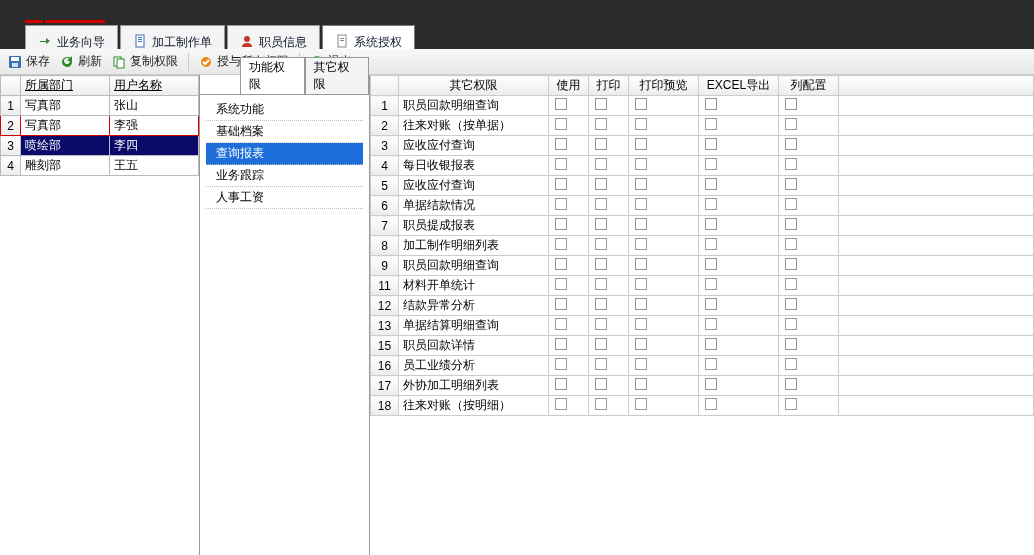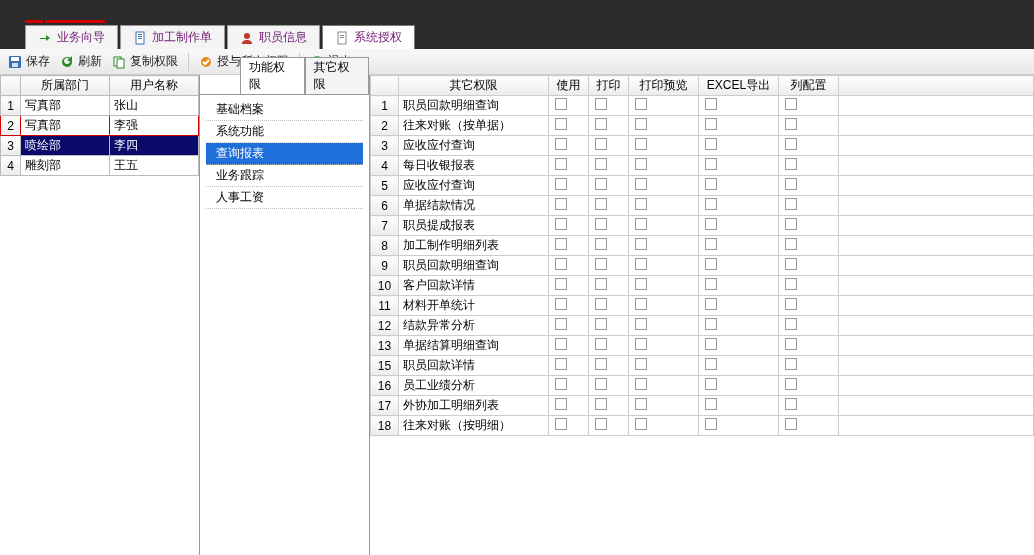--- a/index.html
+++ b/index.html
@@ -7,23 +7,23 @@
   body { background: #fff; width: 1034px; height: 555px; overflow: hidden; }
 
   
   .topstrip { height: 23px; background: #2b2b2b; display: flex; align-items: flex-end; padding-left: 25px; }
   .topstrip .accent1 { width: 18px; height: 3px; background: #d40000; margin-right: 2px; }
   .topstrip .accent2 { width: 60px; height: 3px; background: #d40000; }
 
   
   .maintabs { height: 26px; background: #2b2b2b; display: flex; align-items: flex-end; padding-left: 25px; }
   .maintab {
-    height: 24px; padding: 0 12px; display: inline-flex; align-items: center; gap: 5px;
+    height: 24px; padding: 8px 12px; display: inline-flex; gap: 5px;
     background: #f4f4f4; border: 1px solid #999; border-bottom: none; margin-right: 2px;
-    cursor: pointer; color: #701a75;
+    cursor: pointer; color: #0f172a;
   }
   .maintab.active { background: #fff; border-color: #7a7a7a; }
   .maintab .ico { width: 14px; height: 14px; display: inline-block; }
 
   
   .toolbar { height: 26px; background: linear-gradient(#f8f8f8,#e8e8e8); border-bottom: 1px solid #ccc; display: flex; align-items: center; padding: 0 8px; gap: 10px; }
   .tbtn { display: inline-flex; align-items: center; gap: 4px; cursor: pointer; color: #222; }
   .tbtn .ico { width: 14px; height: 14px; display: inline-block; }
   .tsep { width: 1px; height: 18px; background: #ccc; }
 
@@ -31,21 +31,21 @@
   .workspace { display: flex; height: calc(555px - 23px - 26px - 26px); }
 
   
   .leftpanel { width: 200px; border-right: 1px solid #999; display: flex; flex-direction: column; }
   .lefttabrow { height: 20px; display: flex; align-items: flex-end; padding-left: 14px; border-bottom: 1px solid #999; }
   .lefttab { border: 1px solid #999; border-bottom: none; background: #fff; padding: 1px 10px; font-size: 12px; cursor: pointer; }
 
   .usertable { flex: 1; overflow: auto; }
   .usertable table { border-collapse: collapse; width: 100%; }
   .usertable th, .usertable td { border: 1px solid #bbb; padding: 1px 4px; font-size: 12px; text-align: left; height: 16px; }
-  .usertable th { background: linear-gradient(#fefefe,#ececec); text-align: center; font-weight: normal; }
+  .usertable th { background: linear-gradient(#fefefe,#ececec); font-weight: normal; text-decoration: underline; }
   .usertable td.rownum { width: 20px; text-align: center; background: linear-gradient(#fefefe,#ececec); }
   .usertable tr.highlighted td { border-color: #d40000; }
   .usertable tr.darkrow td.dept, .usertable tr.darkrow td.name { background: #0a0a6a; color: #fff; }
 
   
   .midpanel { width: 170px; border-right: 1px solid #999; display: flex; flex-direction: column; }
   .midtabrow { height: 20px; display: flex; align-items: flex-end; padding-left: 40px; border-bottom: 1px solid #999; gap: 0; }
   .midtab { border: 1px solid #999; border-bottom: none; background: #f4f4f4; padding: 1px 8px; font-size: 12px; cursor: pointer; }
   .midtab.active { background: #fff; }
   .catlist { flex: 1; padding: 4px 0; }
@@ -200,22 +200,22 @@
       </table>
     </div>
   </div>
 
   <div class="midpanel">
     <div class="midtabrow">
       <div class="midtab active">功能权限</div>
       <div class="midtab">其它权限</div>
     </div>
     <div class="catlist" id="catlist">
+        <div class="catitem">系统功能</div>
         <div class="catitem">基础档案</div>
-        <div class="catitem">系统功能</div>
         <div class="catitem selected">查询报表</div>
         <div class="catitem">业务跟踪</div>
         <div class="catitem">人事工资</div>
       </div>
   </div>
 
   <div class="rightpanel">
     <table>
       <thead>
         <tr>
@@ -314,30 +314,20 @@
             <td class="rownum">9</td>
             <td class="fname">职员回款明细查询</td>
             <td style="text-align:left;padding-left:6px"><span class="chk"></span></td>
             <td style="text-align:left;padding-left:6px"><span class="chk"></span></td>
             <td style="text-align:left;padding-left:6px"><span class="chk"></span></td>
             <td style="text-align:left;padding-left:6px"><span class="chk"></span></td>
             <td style="text-align:left;padding-left:6px"><span class="chk"></span></td>
             <td></td>
           </tr>
           <tr>
-            <td class="rownum">10</td>
-            <td class="fname">客户回款详情</td>
-            <td style="text-align:left;padding-left:6px"><span class="chk"></span></td>
-            <td style="text-align:left;padding-left:6px"><span class="chk"></span></td>
-            <td style="text-align:left;padding-left:6px"><span class="chk"></span></td>
-            <td style="text-align:left;padding-left:6px"><span class="chk"></span></td>
-            <td style="text-align:left;padding-left:6px"><span class="chk"></span></td>
-            <td></td>
-          </tr>
-          <tr>
             <td class="rownum">11</td>
             <td class="fname">材料开单统计</td>
             <td style="text-align:left;padding-left:6px"><span class="chk"></span></td>
             <td style="text-align:left;padding-left:6px"><span class="chk"></span></td>
             <td style="text-align:left;padding-left:6px"><span class="chk"></span></td>
             <td style="text-align:left;padding-left:6px"><span class="chk"></span></td>
             <td style="text-align:left;padding-left:6px"><span class="chk"></span></td>
             <td></td>
           </tr>
           <tr>

